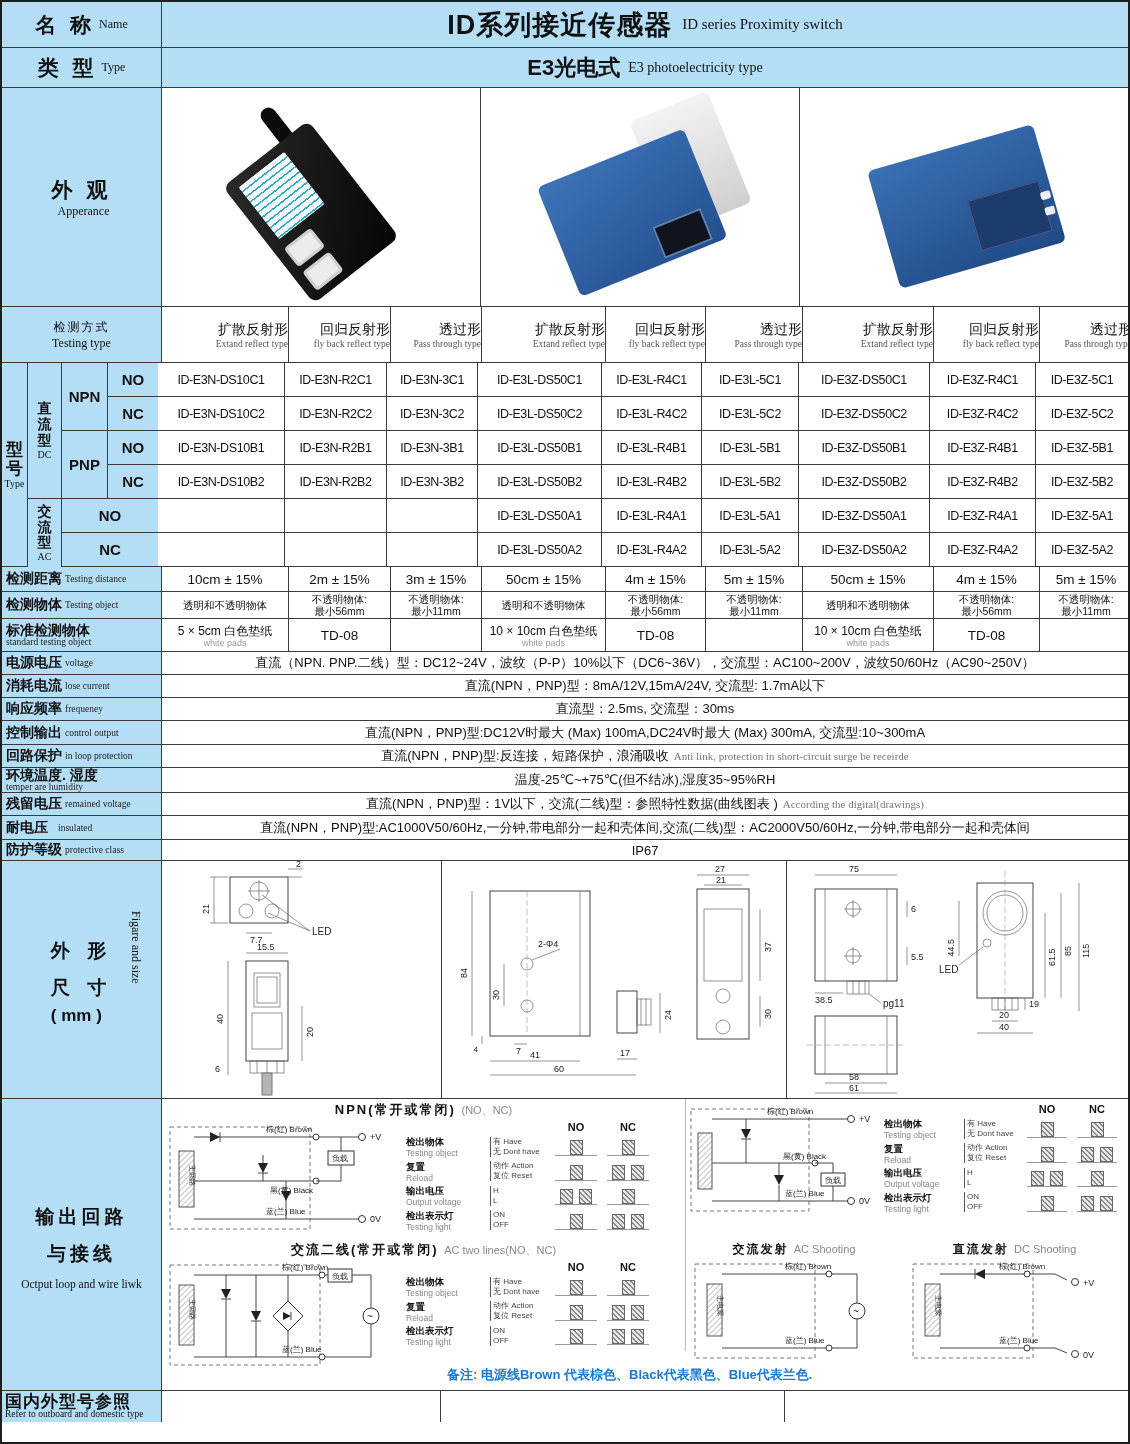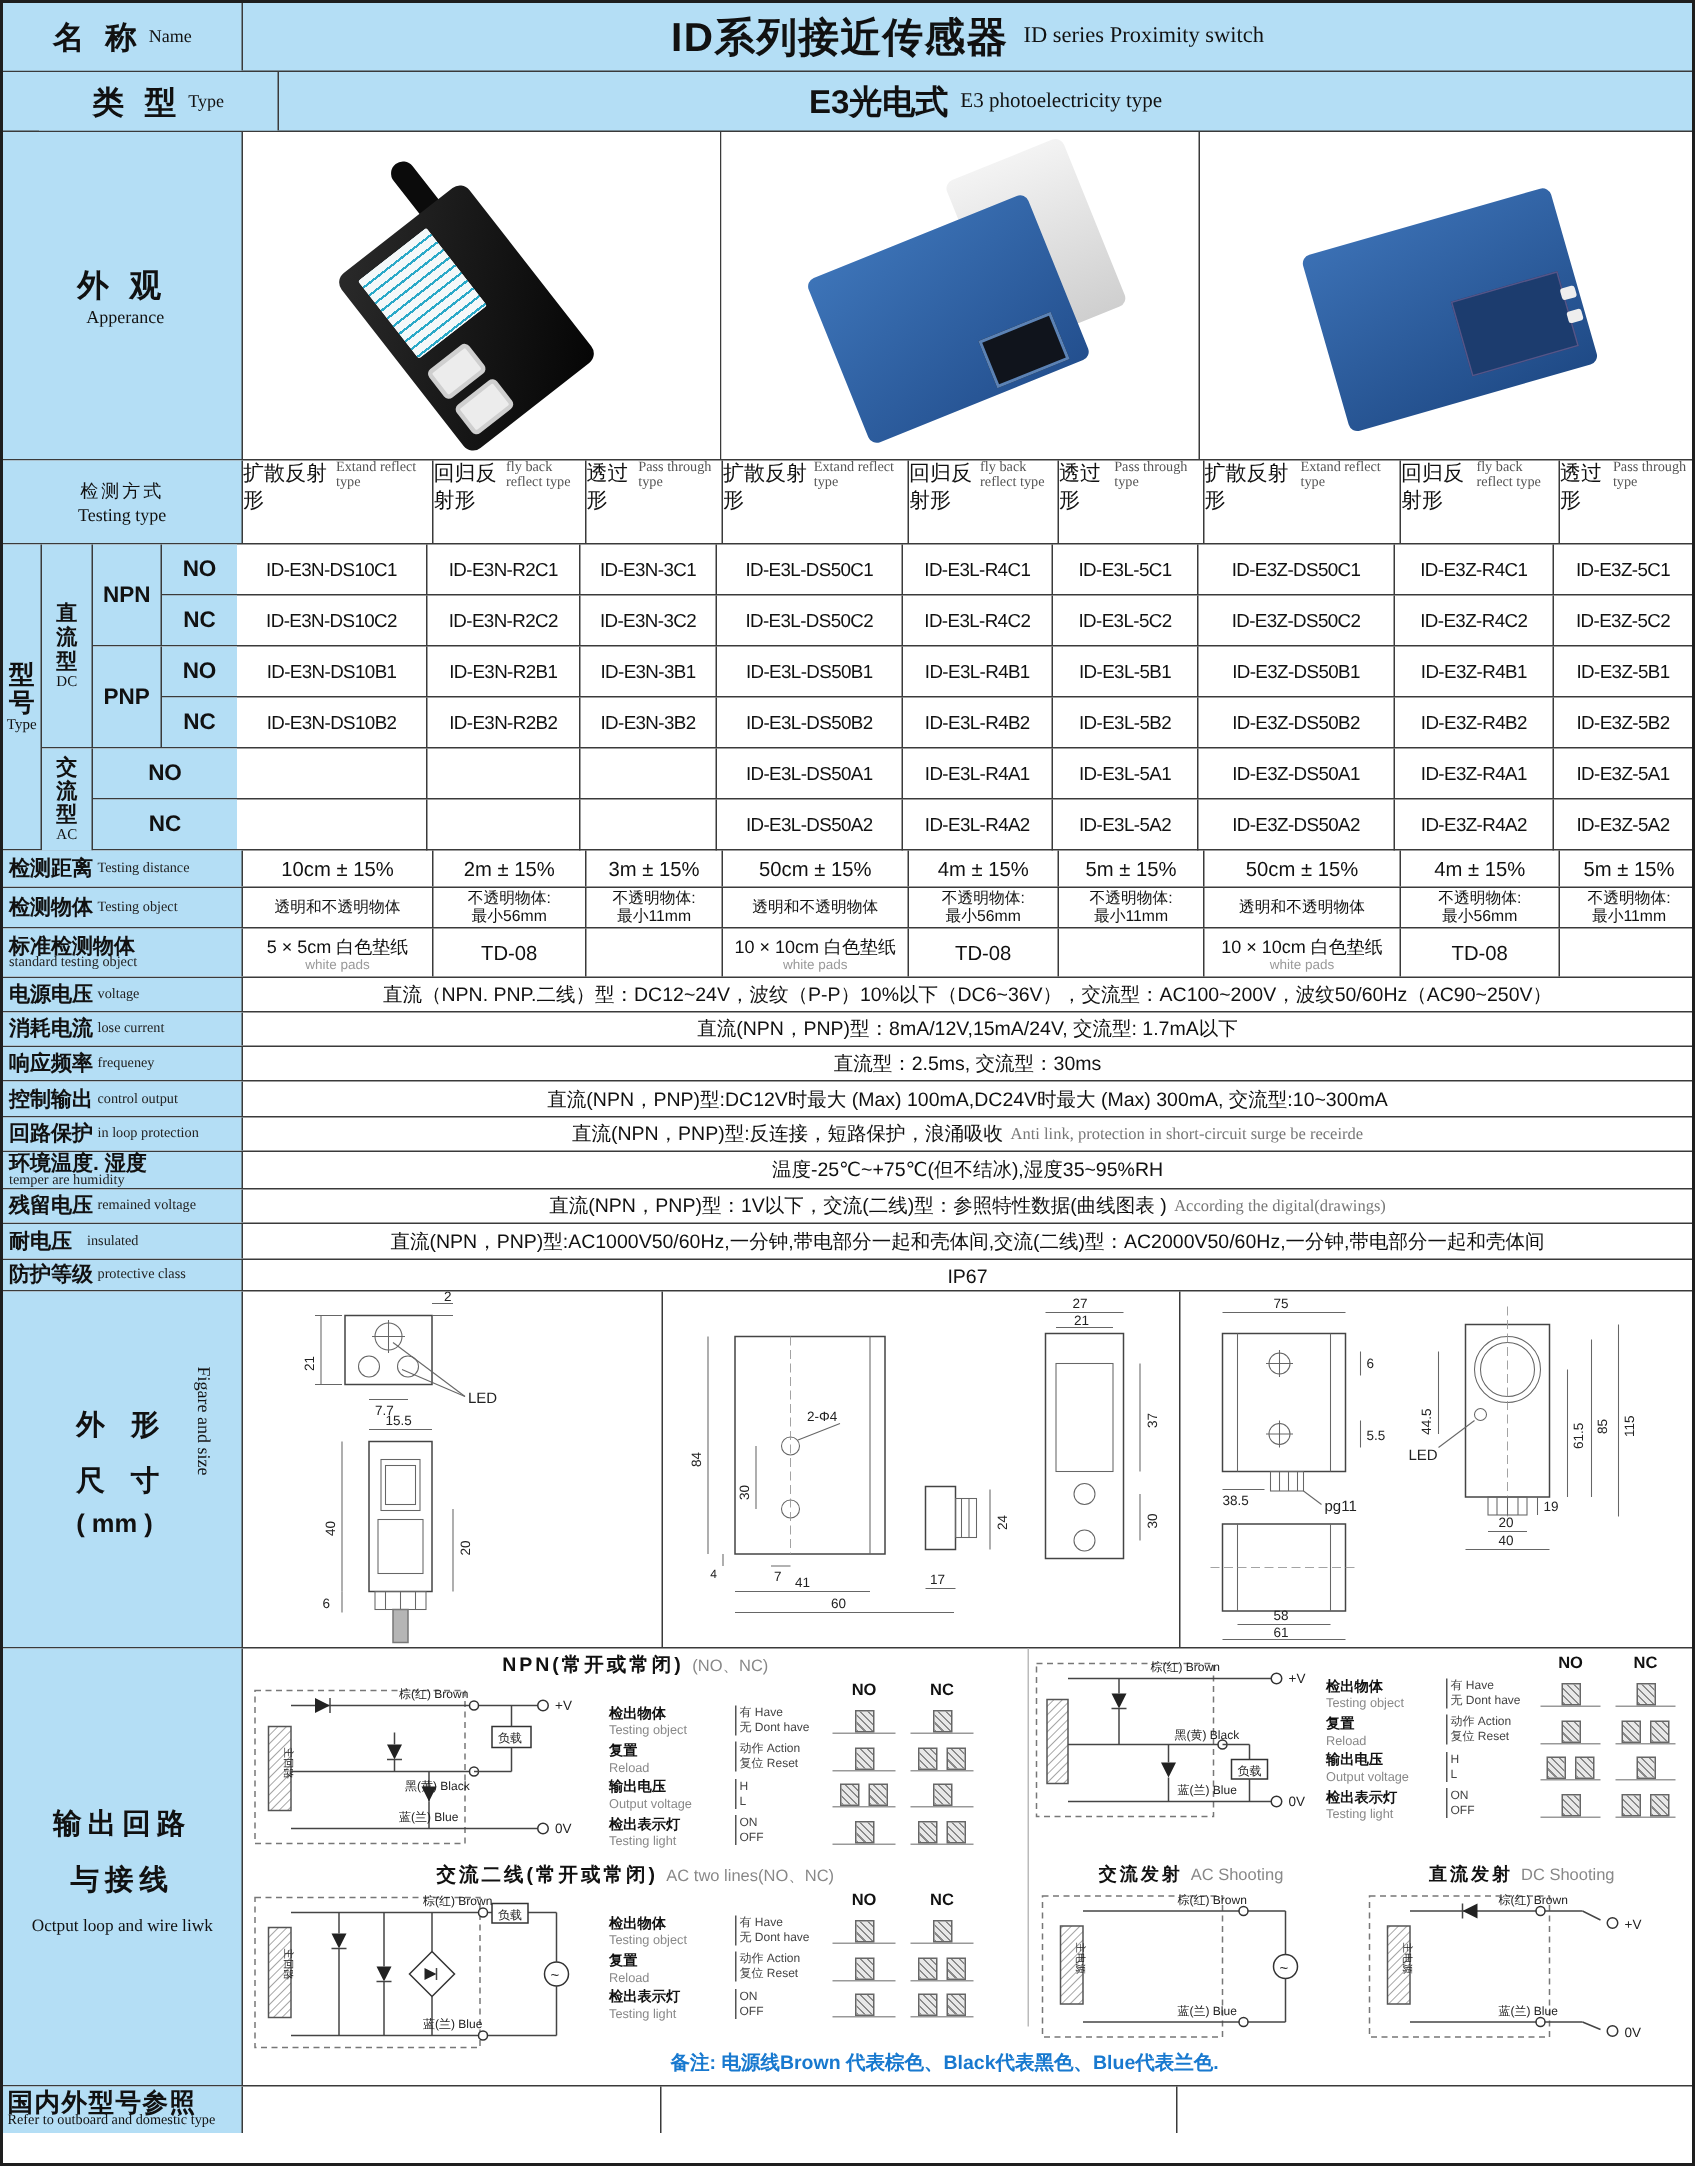--- a/index.html
+++ b/index.html
@@ -10,39 +10,39 @@
   .blue { background:#b4def5; }
   .lblc { background:#b4def5; border-right:1px solid #3a3a3a; }
   .serif { font-family:"Liberation Serif","DejaVu Serif",serif; }
   .w160 { width:160px; flex:0 0 160px; }
   .fill { flex:1 1 auto; }
   .c { display:flex; align-items:center; justify-content:center; }
   .cc { display:flex; flex-direction:column; align-items:center; justify-content:center; }
 
   
   .r-top { height:46px; }
-  .r-type { height:40px;padding-left:24px; }
+  .r-type { height:40px; }
   .big-cn { font-size:21px; font-weight:bold; letter-spacing:4px; }
   .sm-en { font-size:12px; margin-left:4px; }
   .title-cn { font-size:27px; font-weight:bold; letter-spacing:1px; }
   .title-en { font-size:15px; margin-left:10px; }
   .type-cn { font-size:22px; font-weight:bold; }
   .type-en { font-size:14px; margin-left:8px; }
 
   
   .r-app { height:219px; }
   .photo-cell { border-right:1px solid #3a3a3a; position:relative; overflow:hidden; background:#fff; }
   .photo-cell:last-child { border-right:none; }
 
   
   .r-ttype { height:56px; }
   .cols9 { display:grid; grid-template-columns:127px 102px 91px 124px 100px 97px 131px 106px 92px; width:970px; }
   .cols9 > div { border-right:1px solid #3a3a3a; }
   .cols9 > div:last-child { border-right:none; }
-  .th { display:flex; flex-direction:row; align-items:flex-start; justify-content:center; }
+  .th { display:flex; flex-direction:column; align-items:flex-end; justify-content:center; }
   .th-cn { font-size:14px; }
   .th-en { font-size:9.5px; color:#555; font-family:"Liberation Serif","DejaVu Serif",serif; }
 
   
   .models { display:flex; border-bottom:1px solid #3a3a3a; height:204px; }
   .ml-col { border-right:1px solid #3a3a3a; background:#b4def5; }
   .v-cn { white-space:pre-line; font-size:17px; font-weight:bold; line-height:1.12; text-align:center; }
   .v-en { font-size:10px; font-family:"Liberation Serif","DejaVu Serif",serif; text-align:center; }
   .nonc { font-size:15px; font-weight:bold; }
   .mrow6 { display:grid; grid-template-rows:repeat(6,34px); width:970px; }

